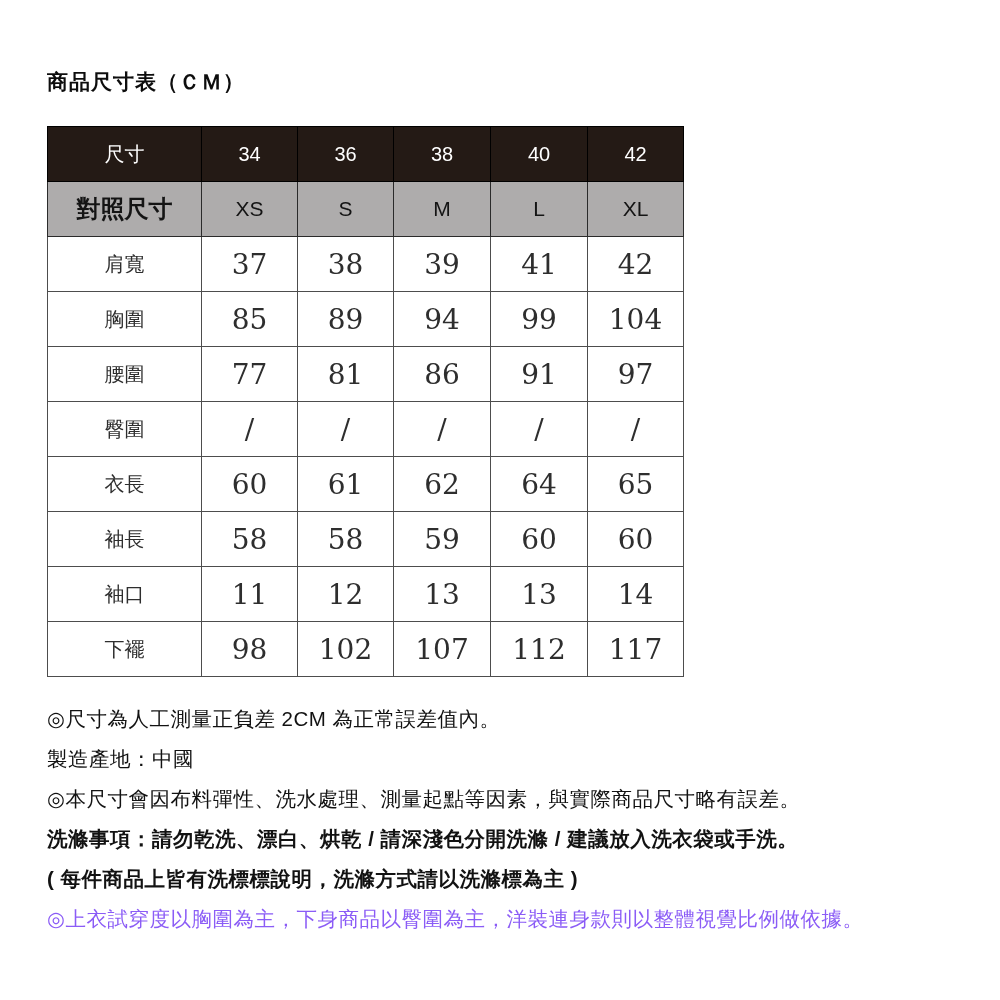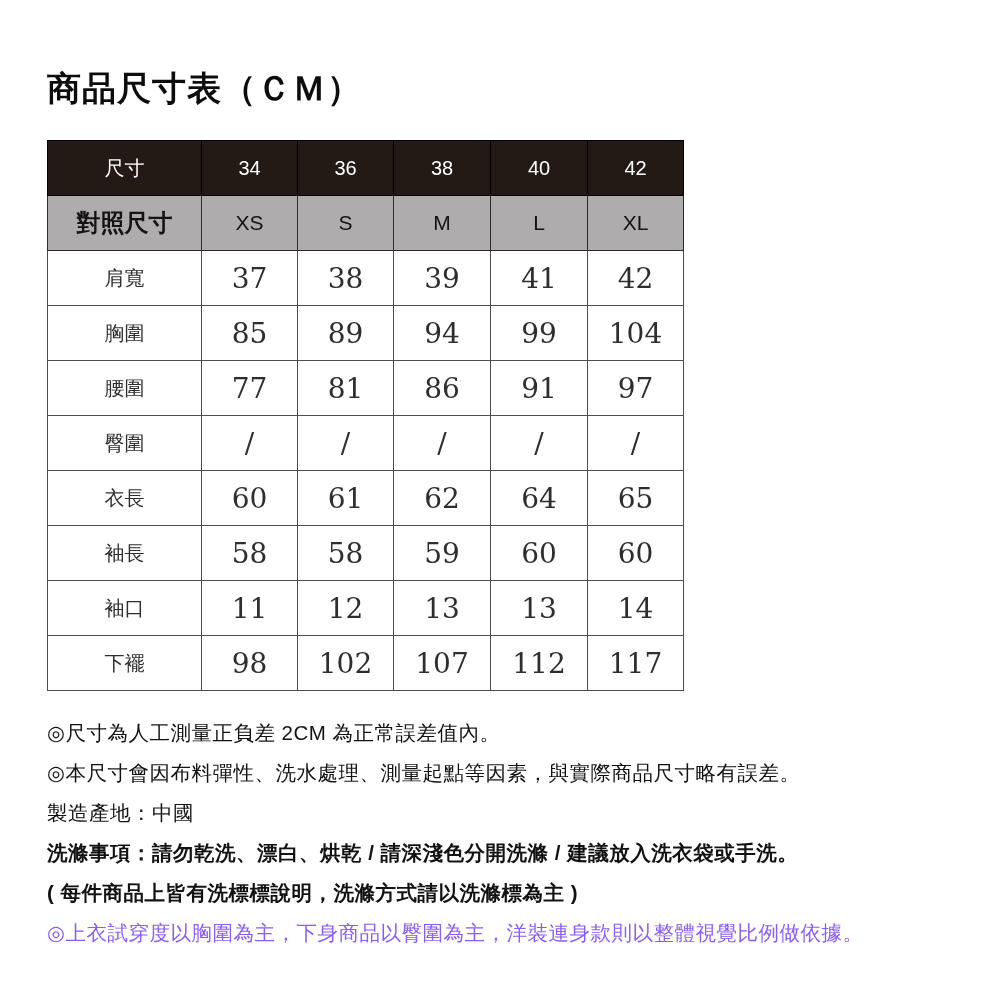--- a/index.html
+++ b/index.html
@@ -14,21 +14,21 @@
   }
   .page {
     position: relative;
     width: 1000px;
     height: 1000px;
     box-sizing: border-box;
     padding: 70px 20px 0 47px;
     overflow: hidden;
   }
   .page-title {
-    font-size: 34px;
+    font-size: 21px;
     font-weight: 700;
     color: #0d0d0d;
     letter-spacing: 1px;
     margin: 0 0 33px 0;
     line-height: 1.1;
   }
   table.size-table {
     border-collapse: collapse;
     table-layout: fixed;
     width: 636px;
@@ -179,20 +179,20 @@
         <td class="size-cell">102</td>
         <td class="size-cell">107</td>
         <td class="size-cell">112</td>
         <td class="size-cell">117</td>
       </tr>
     </tbody>
   </table>
 
   <div class="notes">
     <p class="note-line">◎尺寸為人工測量正負差 2CM 為正常誤差值內。</p>
+    <p class="note-line">製造產地：中國</p>
     <p class="note-line">◎本尺寸會因布料彈性、洗水處理、測量起點等因素，與實際商品尺寸略有誤差。</p>
-    <p class="note-line">製造產地：中國</p>
     <p class="note-line bold">洗滌事項：請勿乾洗、漂白、烘乾 / 請深淺色分開洗滌 / 建議放入洗衣袋或手洗。</p>
     <p class="note-line bold">( 每件商品上皆有洗標標說明，洗滌方式請以洗滌標為主 )</p>
     <p class="note-line red">◎上衣試穿度以胸圍為主，下身商品以臀圍為主，洋裝連身款則以整體視覺比例做依據。</p>
   </div>
 
 </div>
 
 </body></html>

